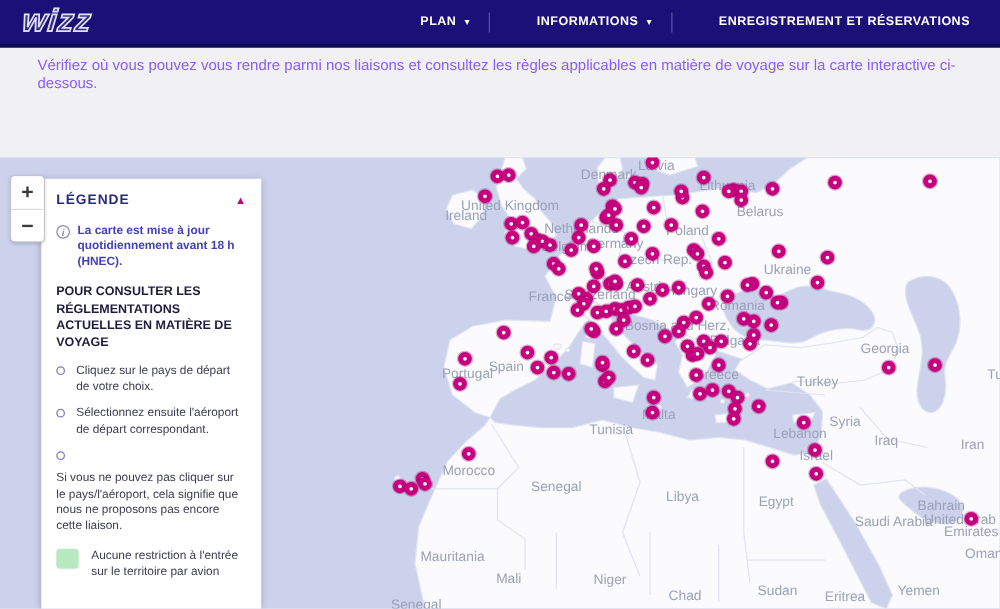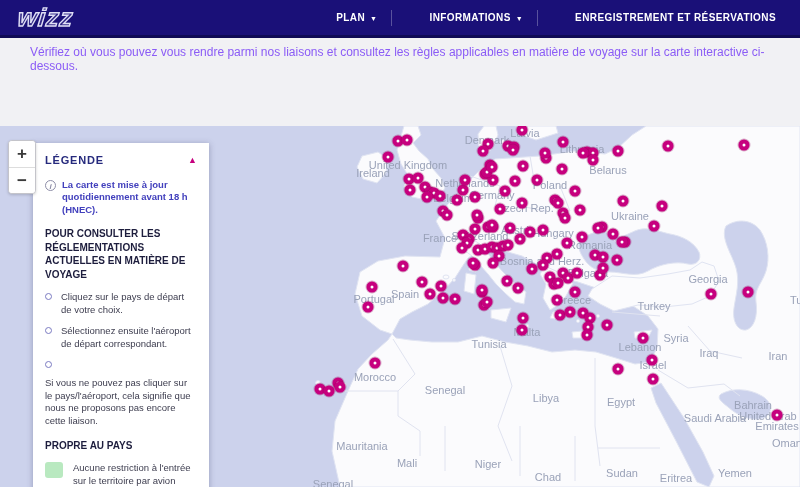--- a/index.html
+++ b/index.html
@@ -391,21 +391,20 @@
       <div class="step">
         <span class="step-dot"></span>
         <span class="step-text">Sélectionnez ensuite l'aéroport de départ correspondant.</span>
       </div>
       <div class="step">
         <span class="step-dot"></span>
       </div>
 
       <div class="note">Si vous ne pouvez pas cliquer sur le pays/l'aéroport, cela signifie que nous ne proposons pas encore cette liaison.</div>
 
-      <div class="sec-title">PROPRE AU PAYS</div>
       <div class="leg-item">
         <span class="swatch" style="background-color: rgb(185, 233, 192);"></span>
         <span class="leg-text">Aucune restriction à l'entrée sur le territoire par avion</span>
       </div>
 
     </div>
   </aside>
 </div>
 
 </body></html>

